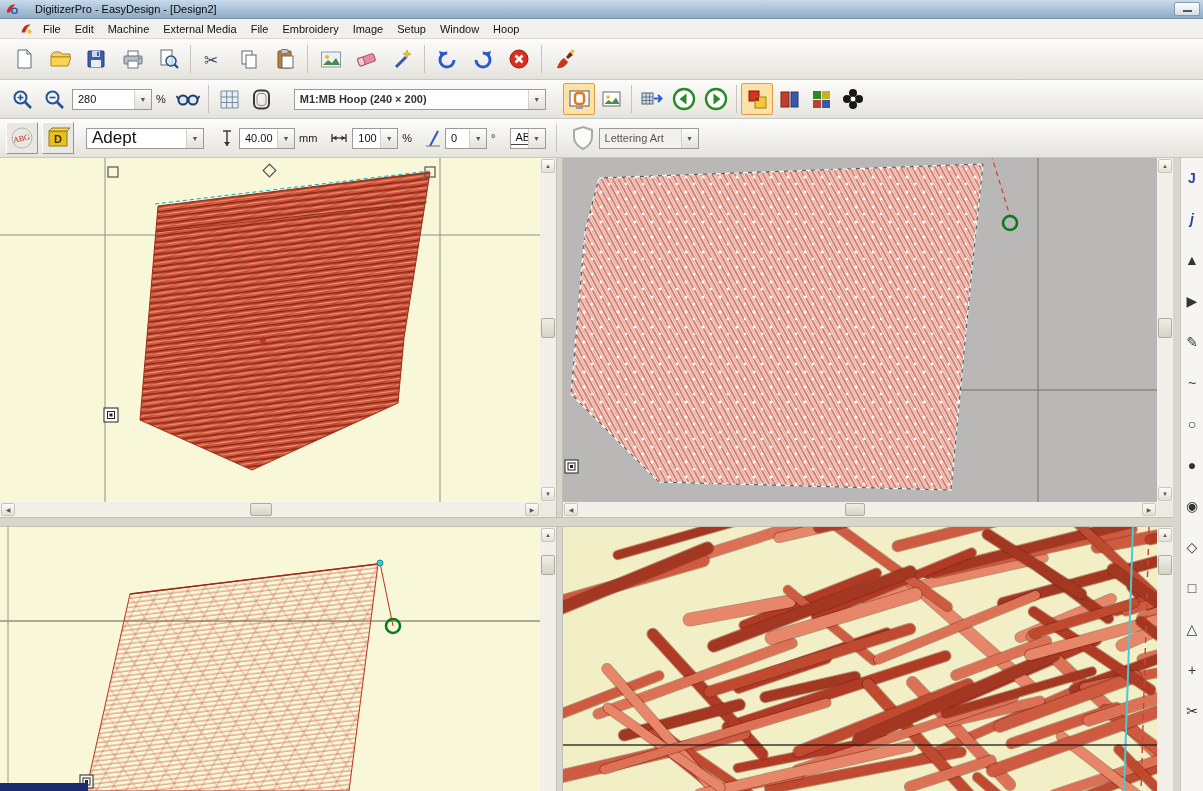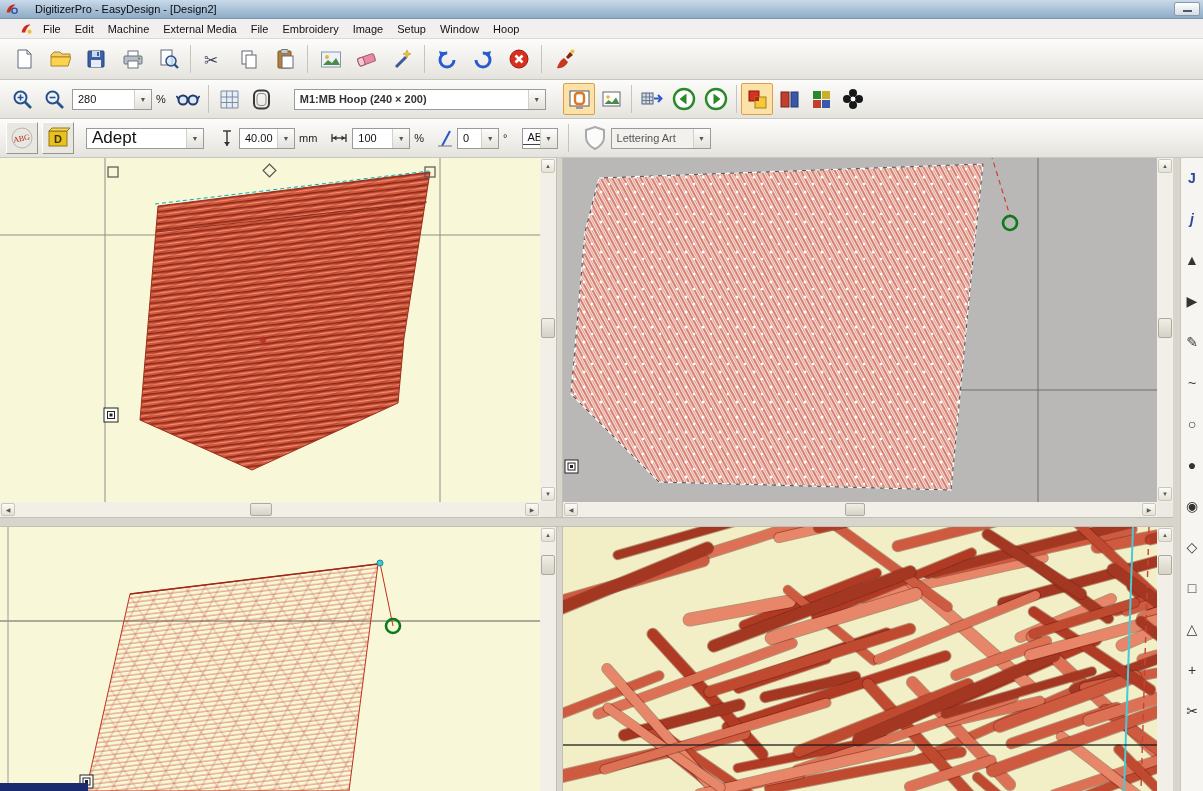--- a/index.html
+++ b/index.html
@@ -358,21 +358,21 @@
     <div class="combo" style="width:56px;margin-left:3px">
       <span class="val" style="flex:1">40.00</span>
       <span class="dd">▼</span>
     </div>
     <span class="unit">mm</span>
     <svg width="20" height="22" style="margin-left:6px">
       <path d="M3,11h14" stroke="#333" stroke-width="1.3"></path>
       <path d="M3,7v8M17,7v8" stroke="#333" stroke-width="1.3"></path>
       <path d="M4,11l3.5-2.5v5zM16,11l-3.5-2.5v5z" fill="#333"></path>
     </svg>
-    <div class="combo" style="width:58px;margin-left:3px">
+    <div class="combo" style="width:46px;margin-left:3px">
       <span class="val" style="flex:1">100</span>
       <span class="dd">▼</span>
     </div>
     <span class="unit">%</span>
     <svg width="18" height="22" style="margin-left:6px">
       <path d="M6,19L14,4" stroke="#2a58c8" stroke-width="2"></path>
       <path d="M2,19h14" stroke="#888" stroke-width="1.2"></path>
     </svg>
     <div class="combo" style="width:42px;margin-left:3px">
       <span class="val" style="flex:1">0</span>

